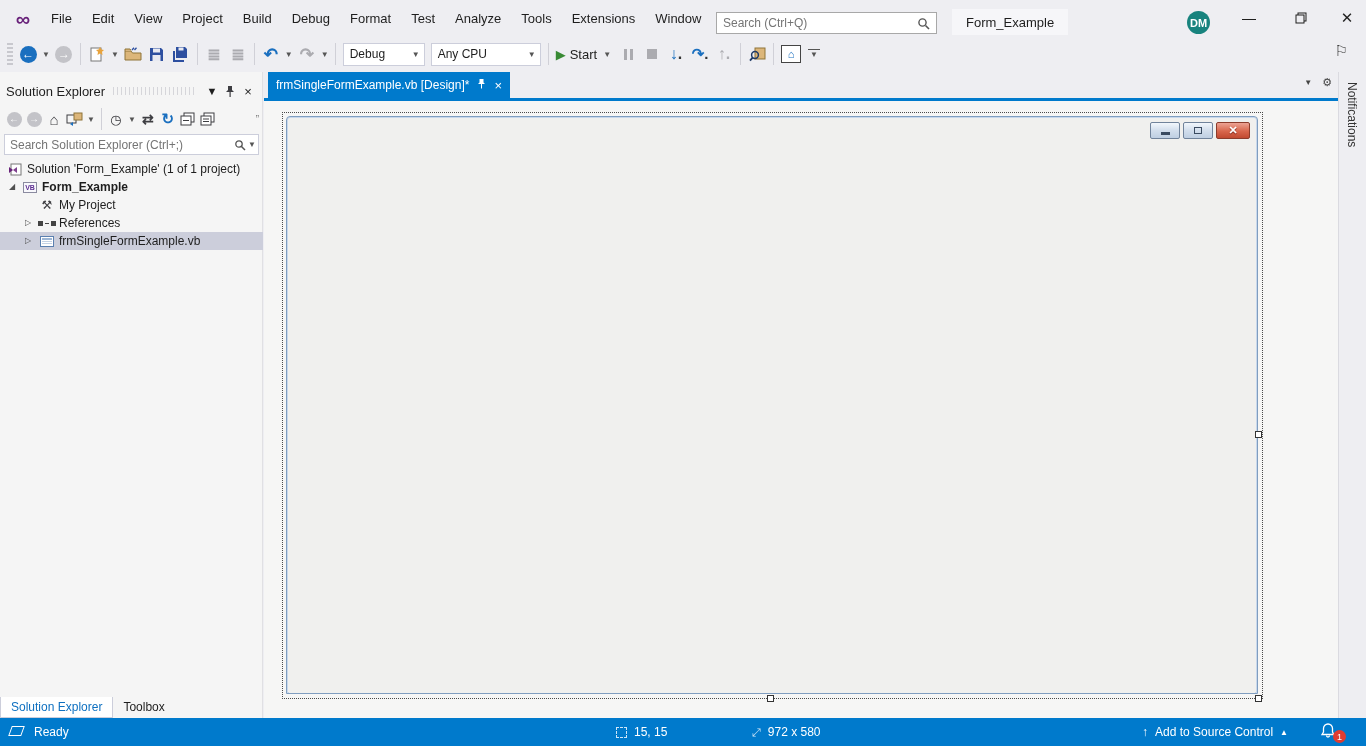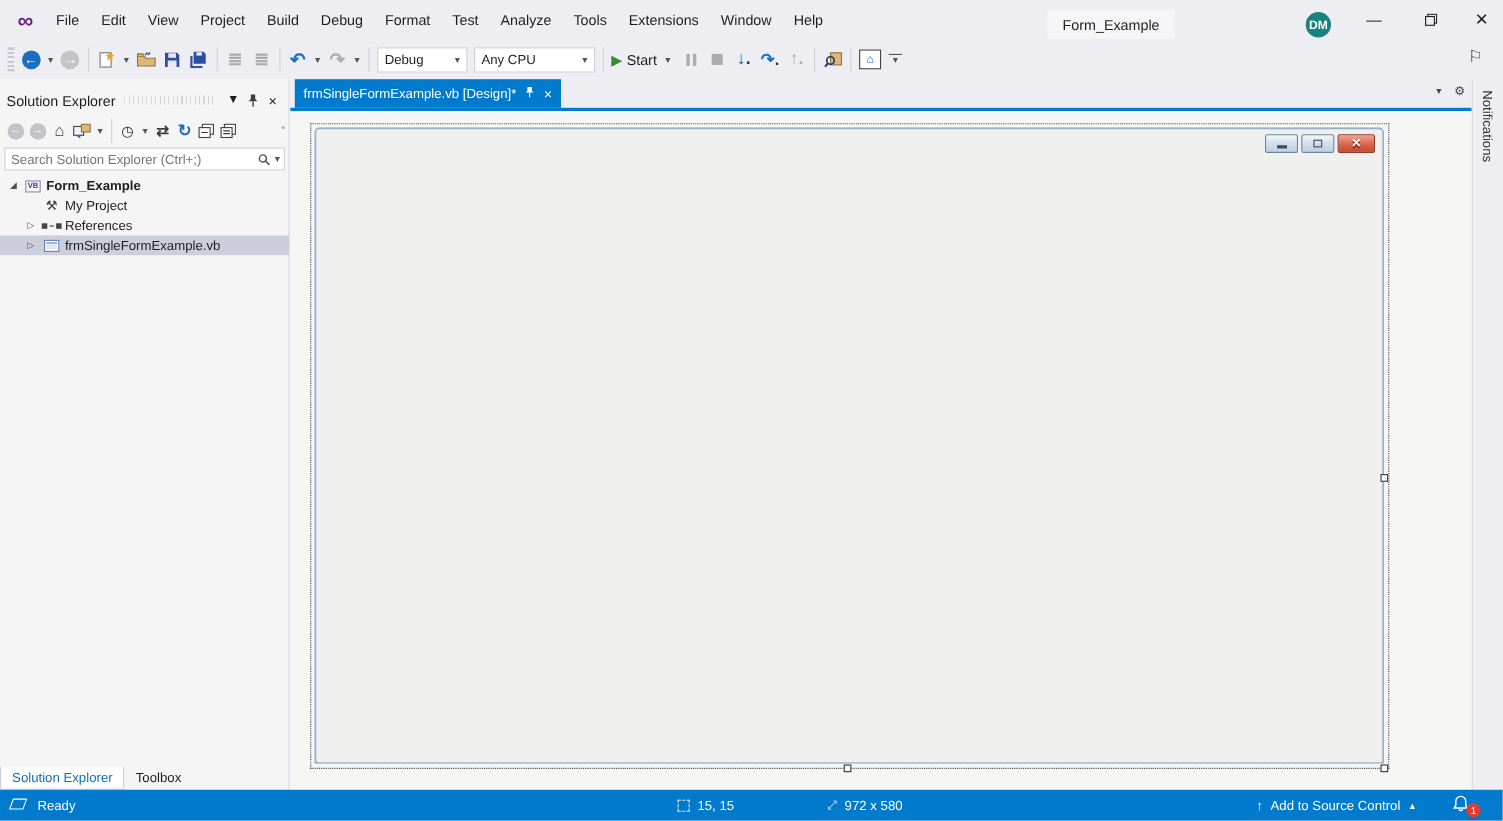--- a/index.html
+++ b/index.html
@@ -128,20 +128,29 @@
     <span class="menu-item">Build</span>
     <span class="menu-item">Debug</span>
     <span class="menu-item">Format</span>
     <span class="menu-item">Test</span>
     <span class="menu-item">Analyze</span>
     <span class="menu-item">Tools</span>
     <span class="menu-item">Extensions</span>
     <span class="menu-item">Window</span>
     <span class="menu-item">Help</span>
   </div>
+  <div id="qsearch">
+    <input placeholder="Search (Ctrl+Q)" style="">
+    <span class="mag">
+      <svg class="magsvg" width="13" height="13">
+          <circle cx="5.5" cy="5.5" r="3.6" fill="none" stroke="#555" stroke-width="1.4"></circle>
+          <line x1="8.5" y1="8.5" x2="12" y2="12" stroke="#555" stroke-width="1.6"></line>
+        </svg>
+    </span>
+  </div>
   <div id="win-title">Form_Example</div>
   <div id="avatar">DM</div>
   <div class="winbtn" id="btn-min">—</div>
   <div class="winbtn" id="btn-restore">
     <svg width="12" height="12">
         <rect x="3" y="1" width="8" height="8" fill="none" stroke="#1E1E1E"></rect>
         <rect x="1" y="3" width="8" height="8" fill="#EEEEF2" stroke="#1E1E1E"></rect>
       </svg>
   </div>
   <div class="winbtn" id="btn-close">✕</div>
@@ -309,20 +318,30 @@
   <div id="sesearch">
     <input placeholder="Search Solution Explorer (Ctrl+;)" style="">
     <svg class="magsvg" width="12" height="12">
         <circle cx="5" cy="5" r="3.2" fill="none" stroke="#555" stroke-width="1.3"></circle>
         <line x1="7.5" y1="7.5" x2="11" y2="11" stroke="#555" stroke-width="1.5"></line>
       </svg>
     <span class="caret">▼</span>
   </div>
 
   <div id="tree">
+    <div class="trow">
+      <span class="ticon" style="left:8px">
+        <svg width="14" height="14">
+            <rect x="3" y="2" width="10" height="11" fill="#fff" stroke="#777"></rect>
+            <path d="M1 5 l4 3 -4 3 Z" fill="#68217A"></path>
+            <path d="M9 5 l-4 3 4 3 Z" fill="#68217A" opacity=".85"></path>
+          </svg>
+      </span>
+      <span class="tlabel" style="left:27px">Solution 'Form_Example' (1 of 1 project)</span>
+    </div>
     <div class="trow">
       <span class="tarrow" style="left:9px">◢</span>
       <span class="ticon" style="left:23px">
           <span class="vbbox">VB</span>
         </span>
       <span class="tlabel" style="left:42px;font-weight:bold">Form_Example</span>
     </div>
     <div class="trow">
       <span class="ticon" style="left:40px;font-size:12px;color:#3E3E42">⚒</span>
       <span class="tlabel" style="left:59px">My Project</span>

